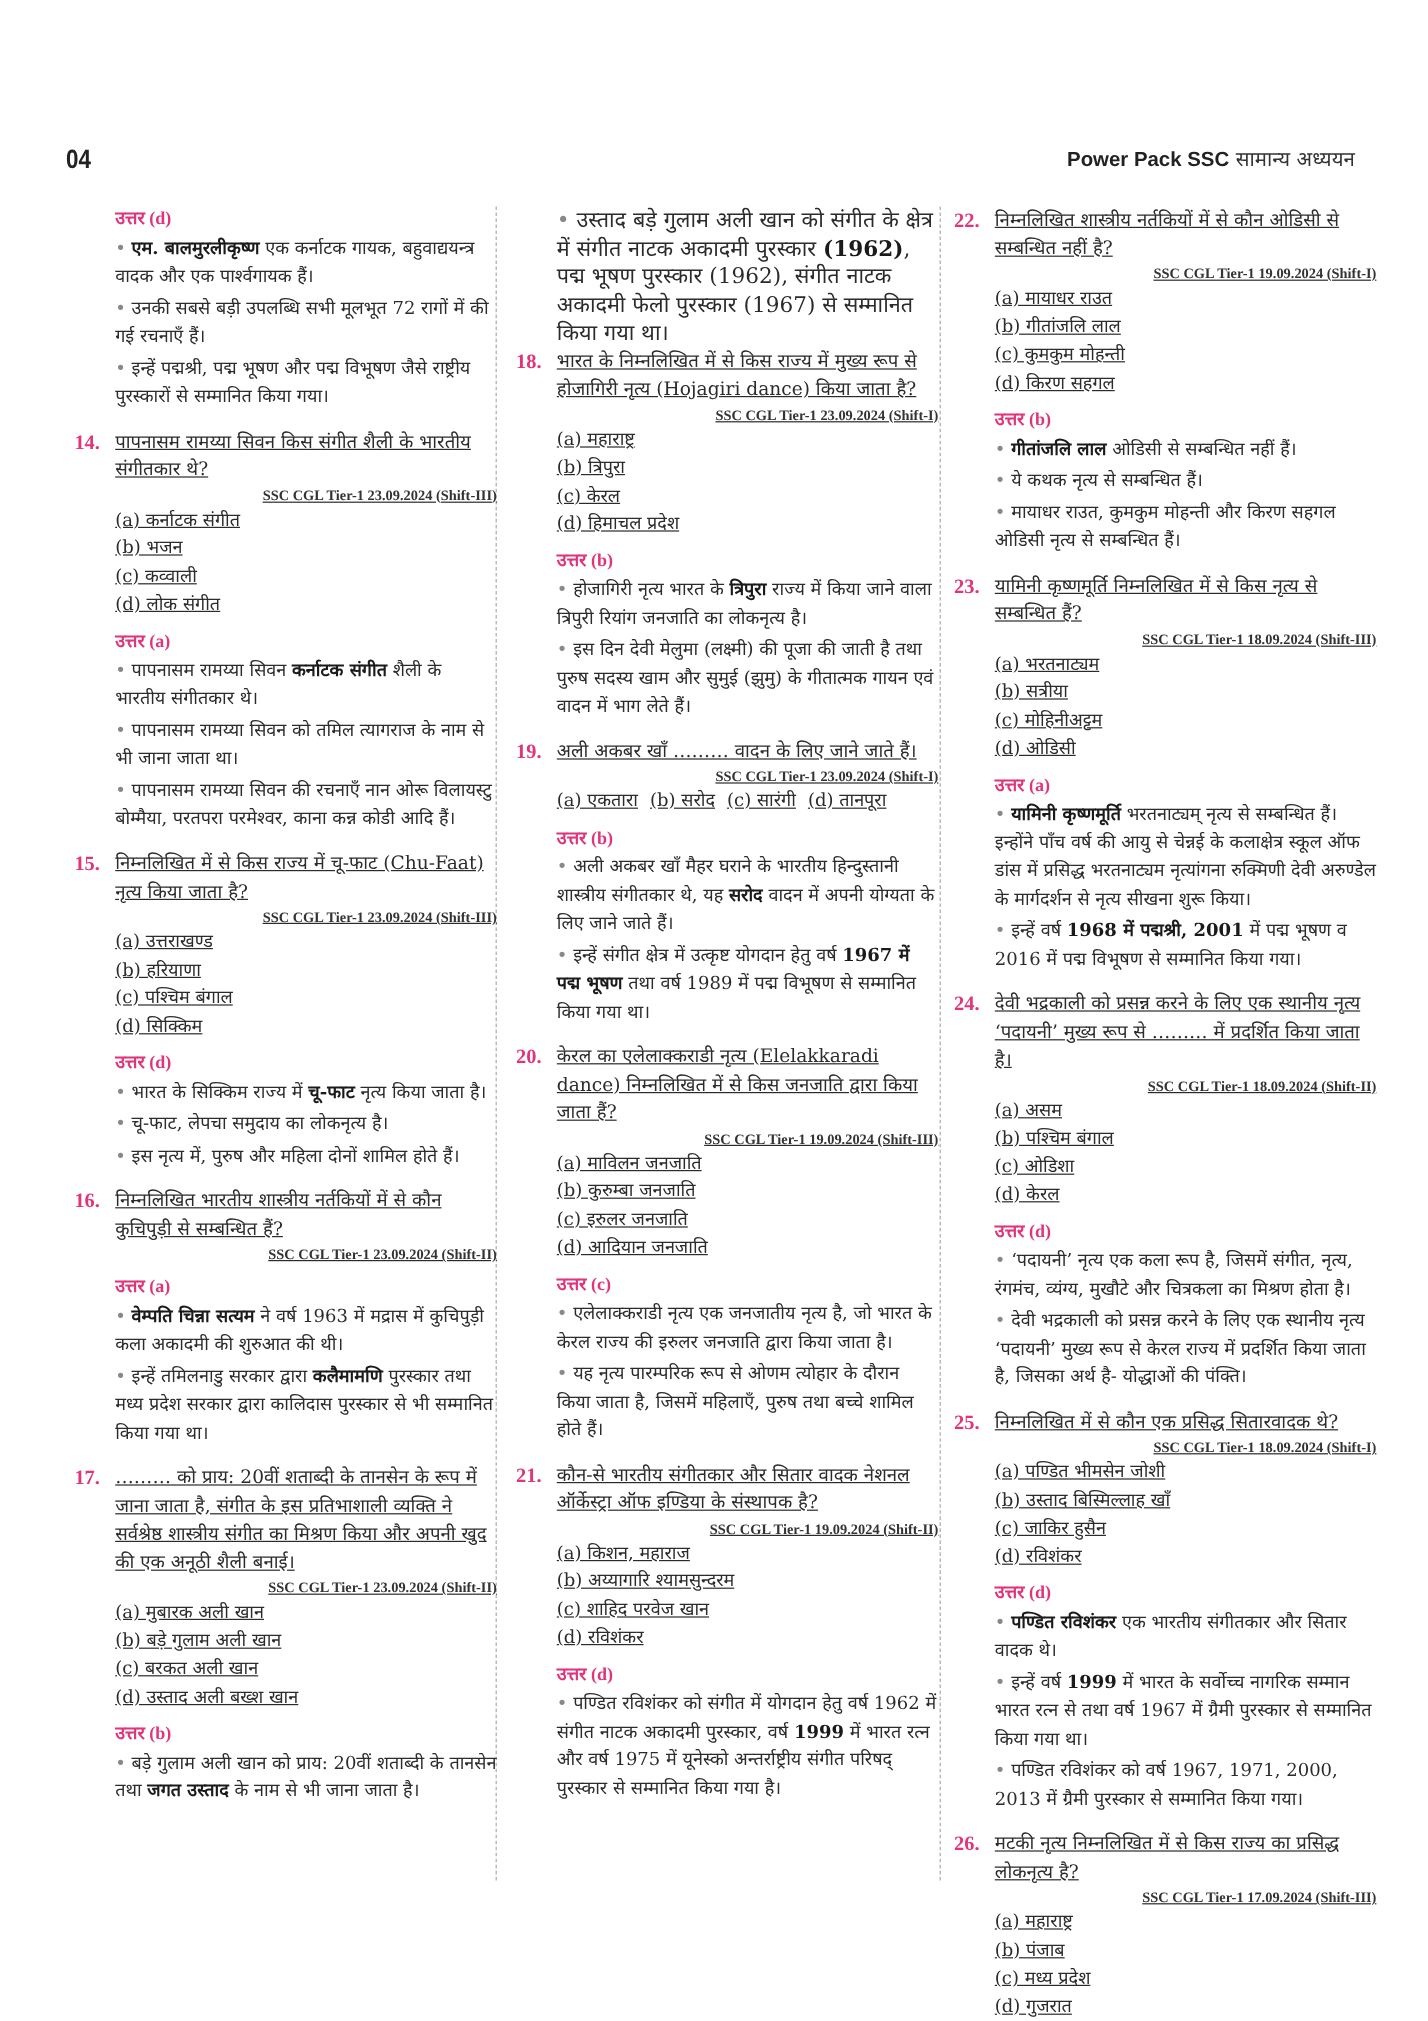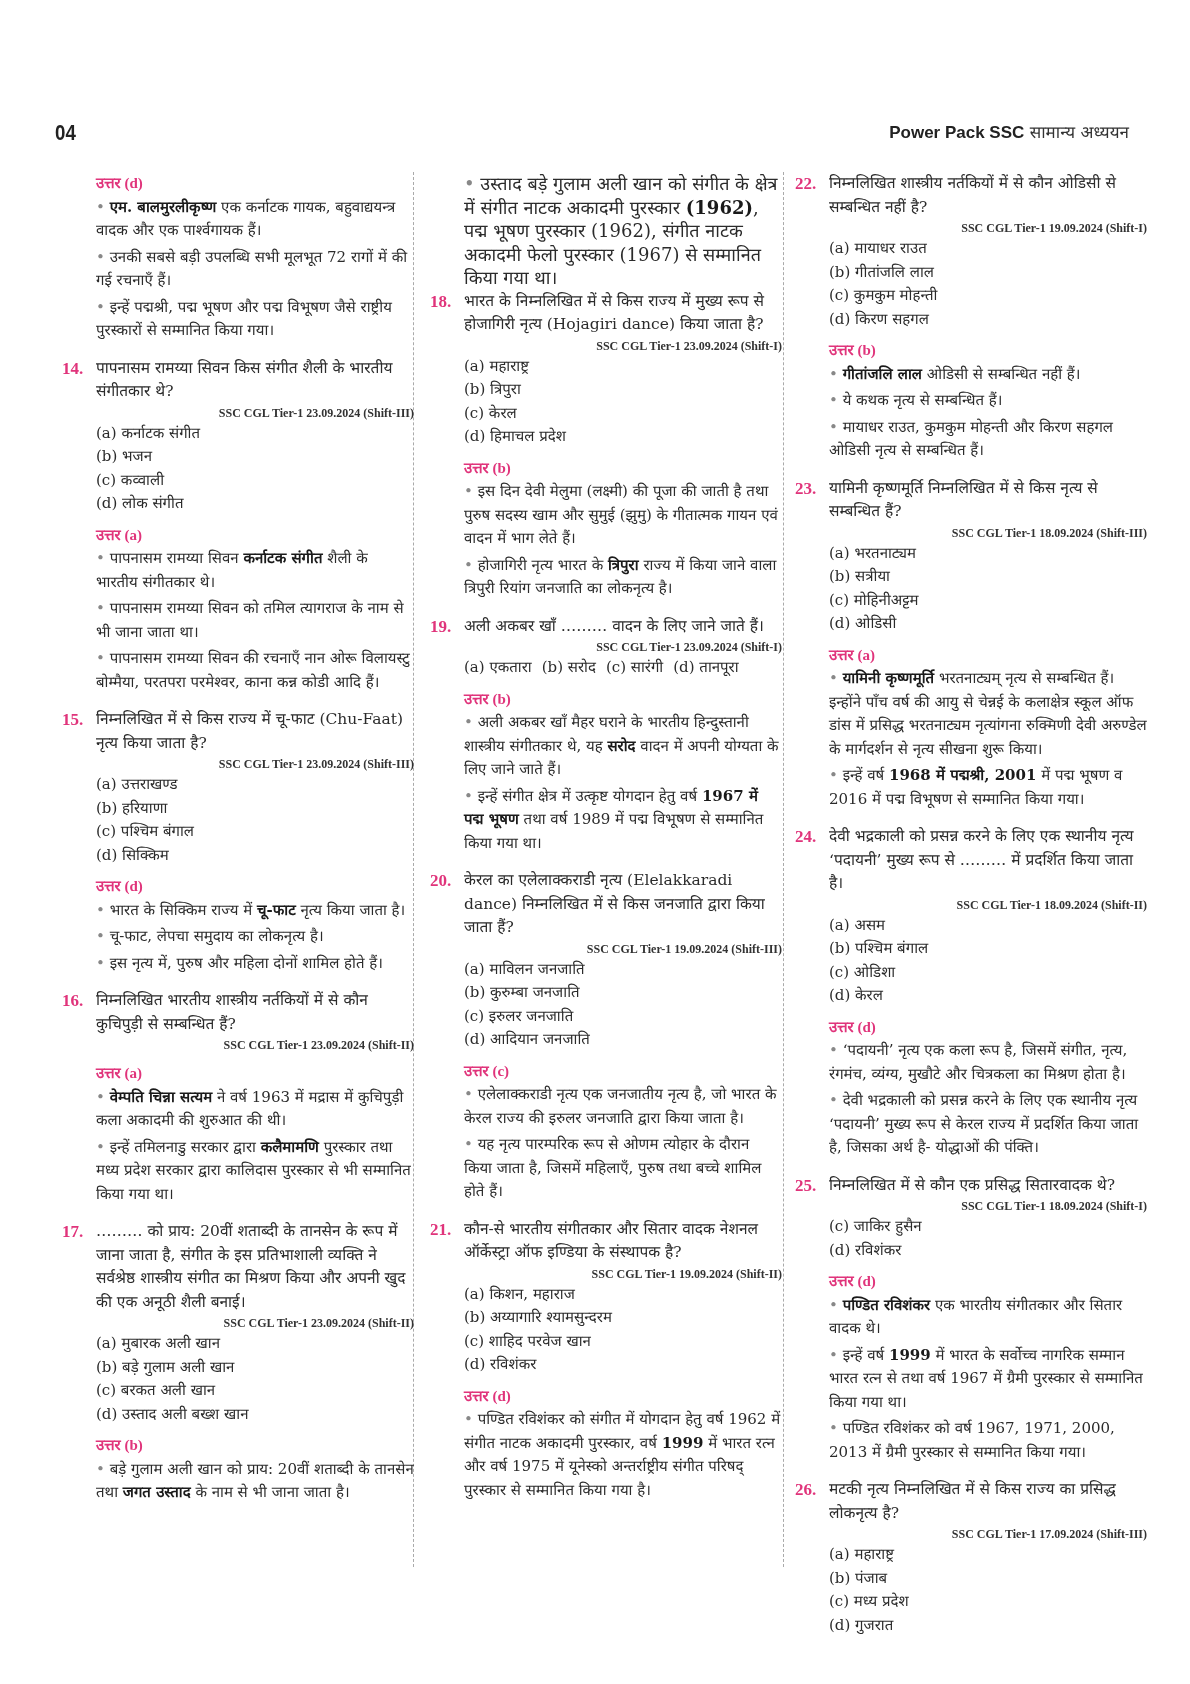--- a/index.html
+++ b/index.html
@@ -9,21 +9,21 @@
               font-weight:bold; font-size:22px; color:#222; transform:scaleX(0.85); transform-origin:left; }
   .book-title { position:absolute; right:61px; top:120px; font-size:17px; color:#333;
                 font-family:"DejaVu Sans", sans-serif; }
   .book-title b { font-family:"Liberation Sans", sans-serif; font-weight:bold; color:#222; }
   .col { position:absolute; top:172px; font-size:15px; line-height:23.5px; }
   .col1 { left:62px; width:352px; }
   .col2 { left:430px; width:352px; }
   .col3 { left:795px; width:352px; }
   .divider { position:absolute; top:172px; height:1395px; border-left:1px dashed #aaa; }
   .d1 { left:413px; } .d2 { left:783px; }
-  .q { position:relative; padding-left:34px; margin-bottom:4px; }
+  .q { position:relative; padding-left:34px; margin-bottom:4px;text-decoration:underline; }
   .qnum { position:absolute; left:0; top:0; color:#e0347b; font-weight:bold;
           font-family:"Liberation Serif", serif; font-size:17px; }
   .qtext { font-size:15.5px; }
   .src { display:block; text-align:right; font-family:"Liberation Serif", serif; font-weight:bold;
          font-size:12px; line-height:18px; color:#333; }
   .opts { display:grid; grid-template-columns:1fr; column-gap:6px; }
   .opts.single { grid-template-columns:1fr; }
   .opts.row4 { grid-template-columns:auto auto auto auto; justify-content:start; column-gap:10px;text-align:right; }
   .opt { font-size:15px; }
   .ans { color:#e0347b; font-family:Liberation Serif, serif; font-weight:bold; font-size:15px;
@@ -127,22 +127,22 @@
     <span class="src">SSC CGL Tier-1 23.09.2024 (Shift-I)</span>
     <div class="opts">
       <span class="opt">(a) महाराष्ट्र</span>
       <span class="opt">(b) त्रिपुरा</span>
       <span class="opt">(c) केरल</span>
       <span class="opt">(d) हिमाचल प्रदेश</span>
     </div>
   </div>
   <div class="ans">उत्तर (b)</div>
   <div class="exp">
+    <p><span class="bullet">• </span><span>होजागिरी नृत्य भारत के </span><b>त्रिपुरा</b><span> राज्य में किया जाने वाला त्रिपुरी रियांग जनजाति का लोकनृत्य है।</span></p>
     <p><span class="bullet">• </span><span>इस दिन देवी मेलुमा (लक्ष्मी) की पूजा की जाती है तथा पुरुष सदस्य खाम और सुमुई (झुमु) के गीतात्मक गायन एवं वादन में भाग लेते हैं।</span></p>
-    <p><span class="bullet">• </span><span>होजागिरी नृत्य भारत के </span><b>त्रिपुरा</b><span> राज्य में किया जाने वाला त्रिपुरी रियांग जनजाति का लोकनृत्य है।</span></p>
   </div>
 
   <div class="q">
     <span class="qnum">19.</span>
     <div class="qtext">अली अकबर खाँ ……… वादन के लिए जाने जाते हैं।</div>
     <span class="src">SSC CGL Tier-1 23.09.2024 (Shift-I)</span>
     <div class="opts row4">
       <span class="opt">(a) एकतारा</span>
       <span class="opt">(b) सरोद</span>
       <span class="opt">(c) सारंगी</span>
@@ -240,20 +240,24 @@
   <div class="ans">उत्तर (d)</div>
   <div class="exp">
     <p><span class="bullet">• </span><span>‘पदायनी’ नृत्य एक कला रूप है, जिसमें संगीत, नृत्य, रंगमंच, व्यंग्य, मुखौटे और चित्रकला का मिश्रण होता है।</span></p>
     <p><span class="bullet">• </span><span>देवी भद्रकाली को प्रसन्न करने के लिए एक स्थानीय नृत्य ‘पदायनी’ मुख्य रूप से केरल राज्य में प्रदर्शित किया जाता है, जिसका अर्थ है- योद्धाओं की पंक्ति।</span></p>
   </div>
 
   <div class="q">
     <span class="qnum">25.</span>
     <div class="qtext">निम्नलिखित में से कौन एक प्रसिद्ध सितारवादक थे?</div>
     <span class="src">SSC CGL Tier-1 18.09.2024 (Shift-I)</span>
+    <div class="opts single">
+      <span class="opt">(a) पण्डित भीमसेन जोशी</span>
+      <span class="opt">(b) उस्ताद बिस्मिल्लाह खाँ</span>
+    </div>
     <div class="opts">
       <span class="opt">(c) जाकिर हुसैन</span>
       <span class="opt">(d) रविशंकर</span>
     </div>
   </div>
   <div class="ans">उत्तर (d)</div>
   <div class="exp">
     <p><span class="bullet">• </span><b>पण्डित रविशंकर</b><span> एक भारतीय संगीतकार और सितार वादक थे।</span></p>
     <p><span class="bullet">• </span><span>इन्हें वर्ष </span><b>1999</b><span> में भारत के सर्वोच्च नागरिक सम्मान भारत रत्न से तथा वर्ष 1967 में ग्रैमी पुरस्कार से सम्मानित किया गया था।</span></p>
     <p><span class="bullet">• </span><span>पण्डित रविशंकर को वर्ष 1967, 1971, 2000, 2013 में ग्रैमी पुरस्कार से सम्मानित किया गया।</span></p>

